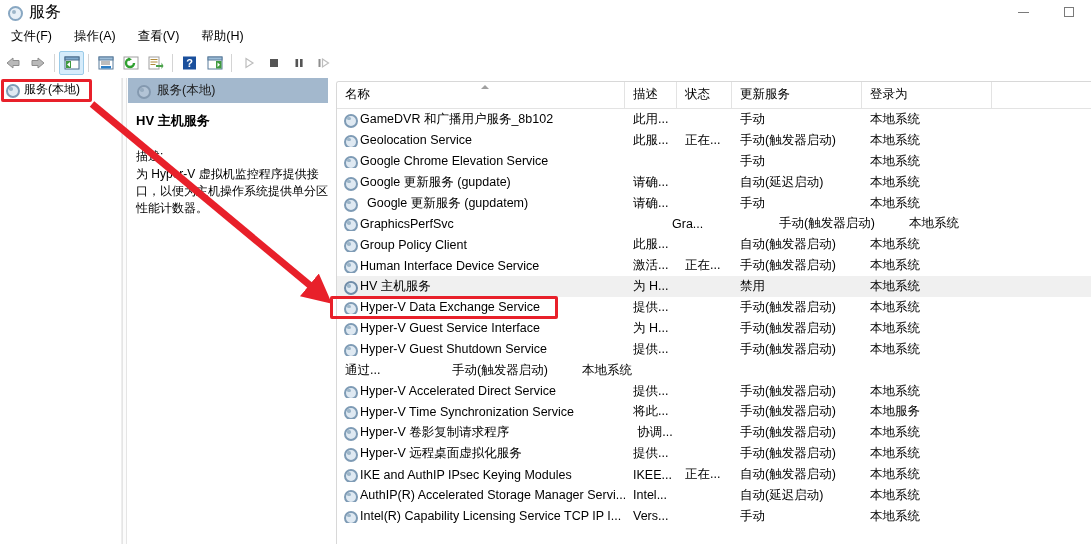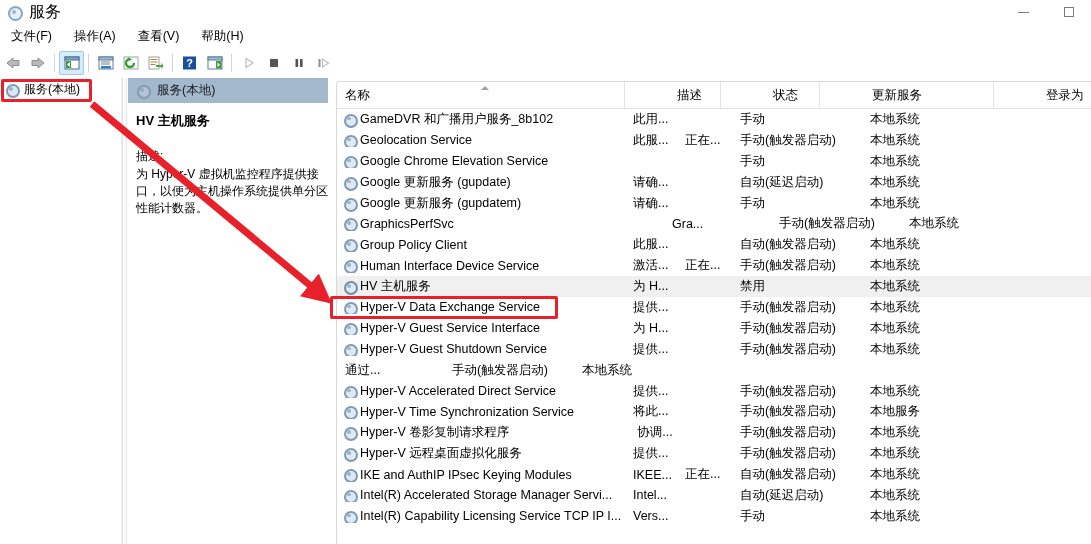--- a/index.html
+++ b/index.html
@@ -74,24 +74,23 @@
   .detail-desc-body { font-size:12px; margin:1px 8px 0 8px; line-height:17px; }
 
   
   .listview {
     position:absolute; left:208px; top:3px; right:0; bottom:0;
     background:#ffffff; border:1px solid #d8d8d8; border-right:none; border-bottom:none;
     border-top-left-radius:3px;
     overflow:hidden;
   }
   .lv-header {
-    display:flex; height:27px; align-items:center;
+    display:flex; height:27px; align-items:flex-end;
     background:#ffffff; border-bottom:1px solid #e3e3e3;
     position:relative;
-    gap:44px;
   }
   .lv-th {
     font-size:12.5px; color:#000; padding-left:8px;
     height:27px; line-height:27px; position:relative;
     border-right:1px solid #e3e3e3; overflow:hidden; white-space:nowrap;
   }
   .lv-th:last-child { border-right:1px solid #e3e3e3; }
   .sort-arrow {
     position:absolute; left:50%; top:4px;
     width:0;height:0;border-left:4px solid transparent;border-right:4px solid transparent;
@@ -316,21 +315,21 @@
               <div class="lv-td name" style="flex: 0 0 288px;">
                 <span class="gear gear-sm"></span>
                 <span class="svc-name">Google 更新服务 (gupdate)</span>
               </div>
               <div class="lv-td" style="flex: 0 0 52px;">请确...</div>
               <div class="lv-td" style="flex: 0 0 55px;"></div>
               <div class="lv-td" style="flex: 0 0 130px;">自动(延迟启动)</div>
               <div class="lv-td" style="flex: 0 0 130px;">本地系统</div>
             </div>
             <div class="lv-row">
-              <div class="lv-td name" style="flex: 0 0 288px;">
+              <div class="lv-td name" style="flex: 0 0 288px; gap: 7px;">
                 <span class="gear gear-sm"></span>
                 <span class="svc-name">Google 更新服务 (gupdatem)</span>
               </div>
               <div class="lv-td" style="flex: 0 0 52px;">请确...</div>
               <div class="lv-td" style="flex: 0 0 55px;"></div>
               <div class="lv-td" style="flex: 0 0 130px;">手动</div>
               <div class="lv-td" style="flex: 0 0 130px;">本地系统</div>
             </div>
             <div class="lv-row">
               <div class="lv-td name" style="flex: 0 0 288px;">
@@ -454,21 +453,21 @@
                 <span class="svc-name">IKE and AuthIP IPsec Keying Modules</span>
               </div>
               <div class="lv-td" style="flex: 0 0 52px;">IKEE...</div>
               <div class="lv-td" style="flex: 0 0 55px;">正在...</div>
               <div class="lv-td" style="flex: 0 0 130px;">自动(触发器启动)</div>
               <div class="lv-td" style="flex: 0 0 130px;">本地系统</div>
             </div>
             <div class="lv-row">
               <div class="lv-td name" style="flex: 0 0 288px;">
                 <span class="gear gear-sm"></span>
-                <span class="svc-name">Intel(R) Accelerated Storage Manager Servi...</span>
+                <span class="svc-name">AuthIP(R) Accelerated Storage Manager Servi...</span>
               </div>
               <div class="lv-td" style="flex: 0 0 52px;">Intel...</div>
               <div class="lv-td" style="flex: 0 0 55px;"></div>
               <div class="lv-td" style="flex: 0 0 130px;">自动(延迟启动)</div>
               <div class="lv-td" style="flex: 0 0 130px;">本地系统</div>
             </div>
             <div class="lv-row">
               <div class="lv-td name" style="flex: 0 0 288px;">
                 <span class="gear gear-sm"></span>
                 <span class="svc-name">Intel(R) Capability Licensing Service TCP IP I...</span>

